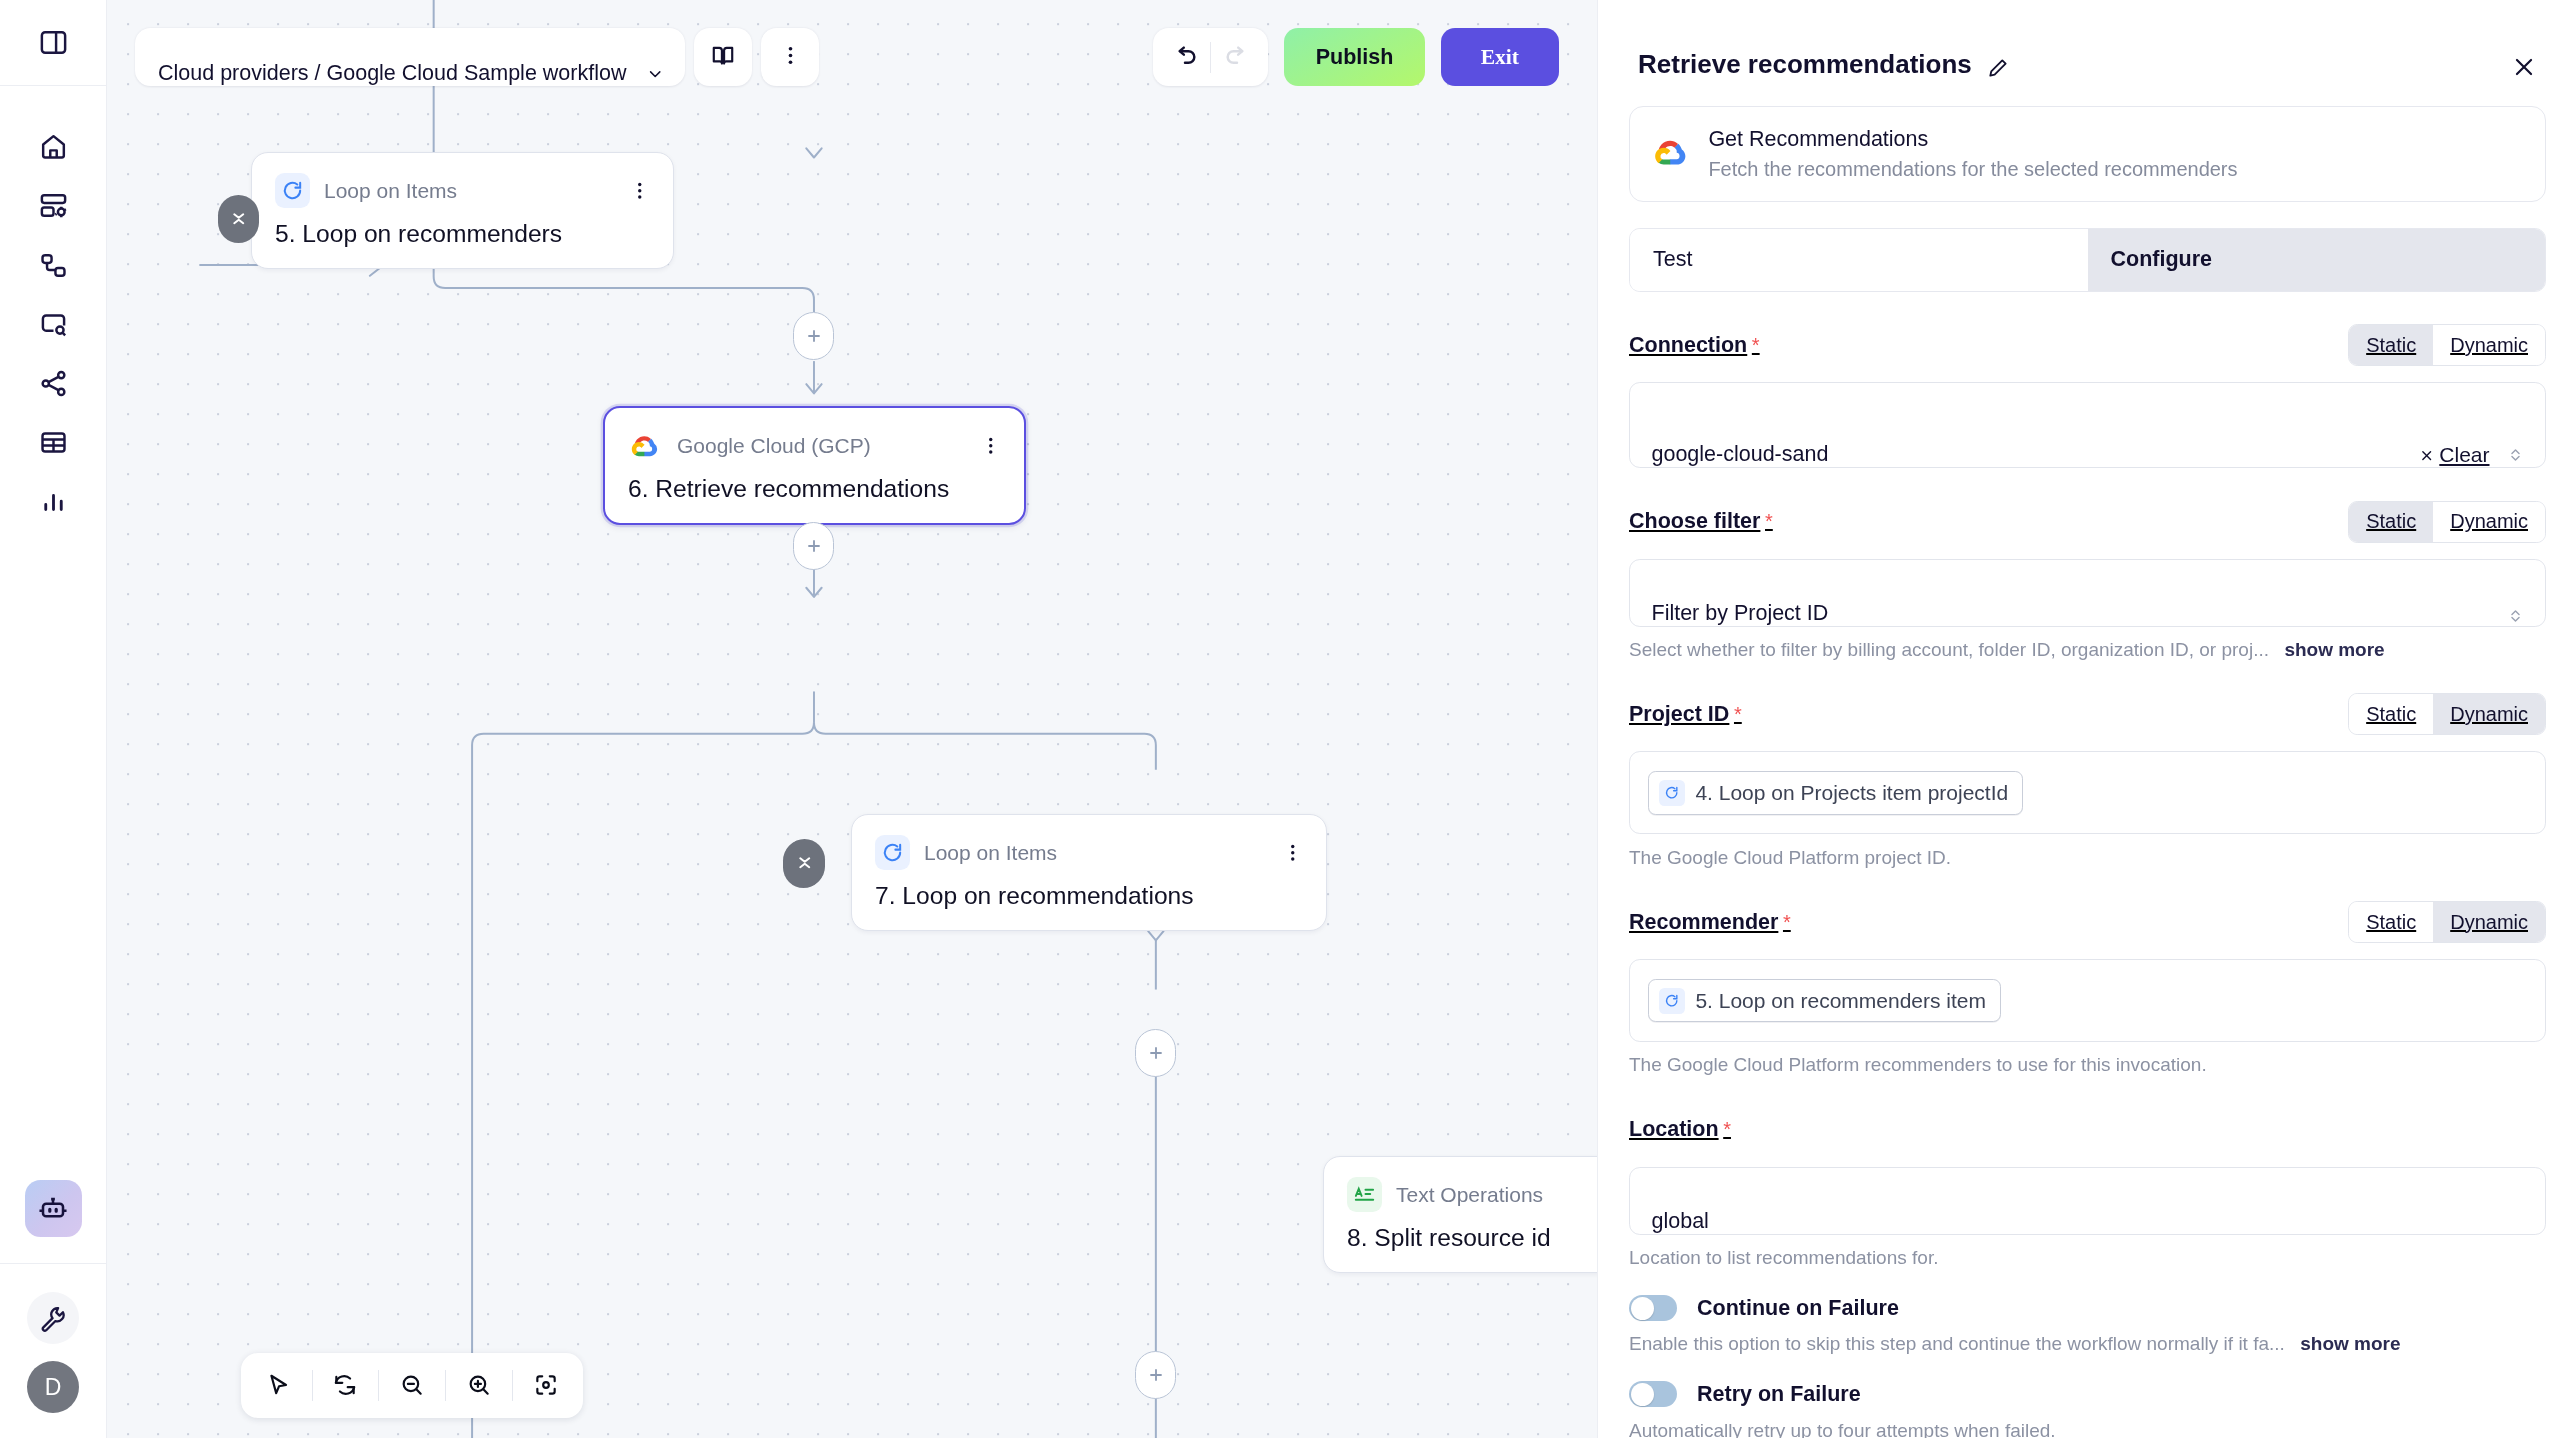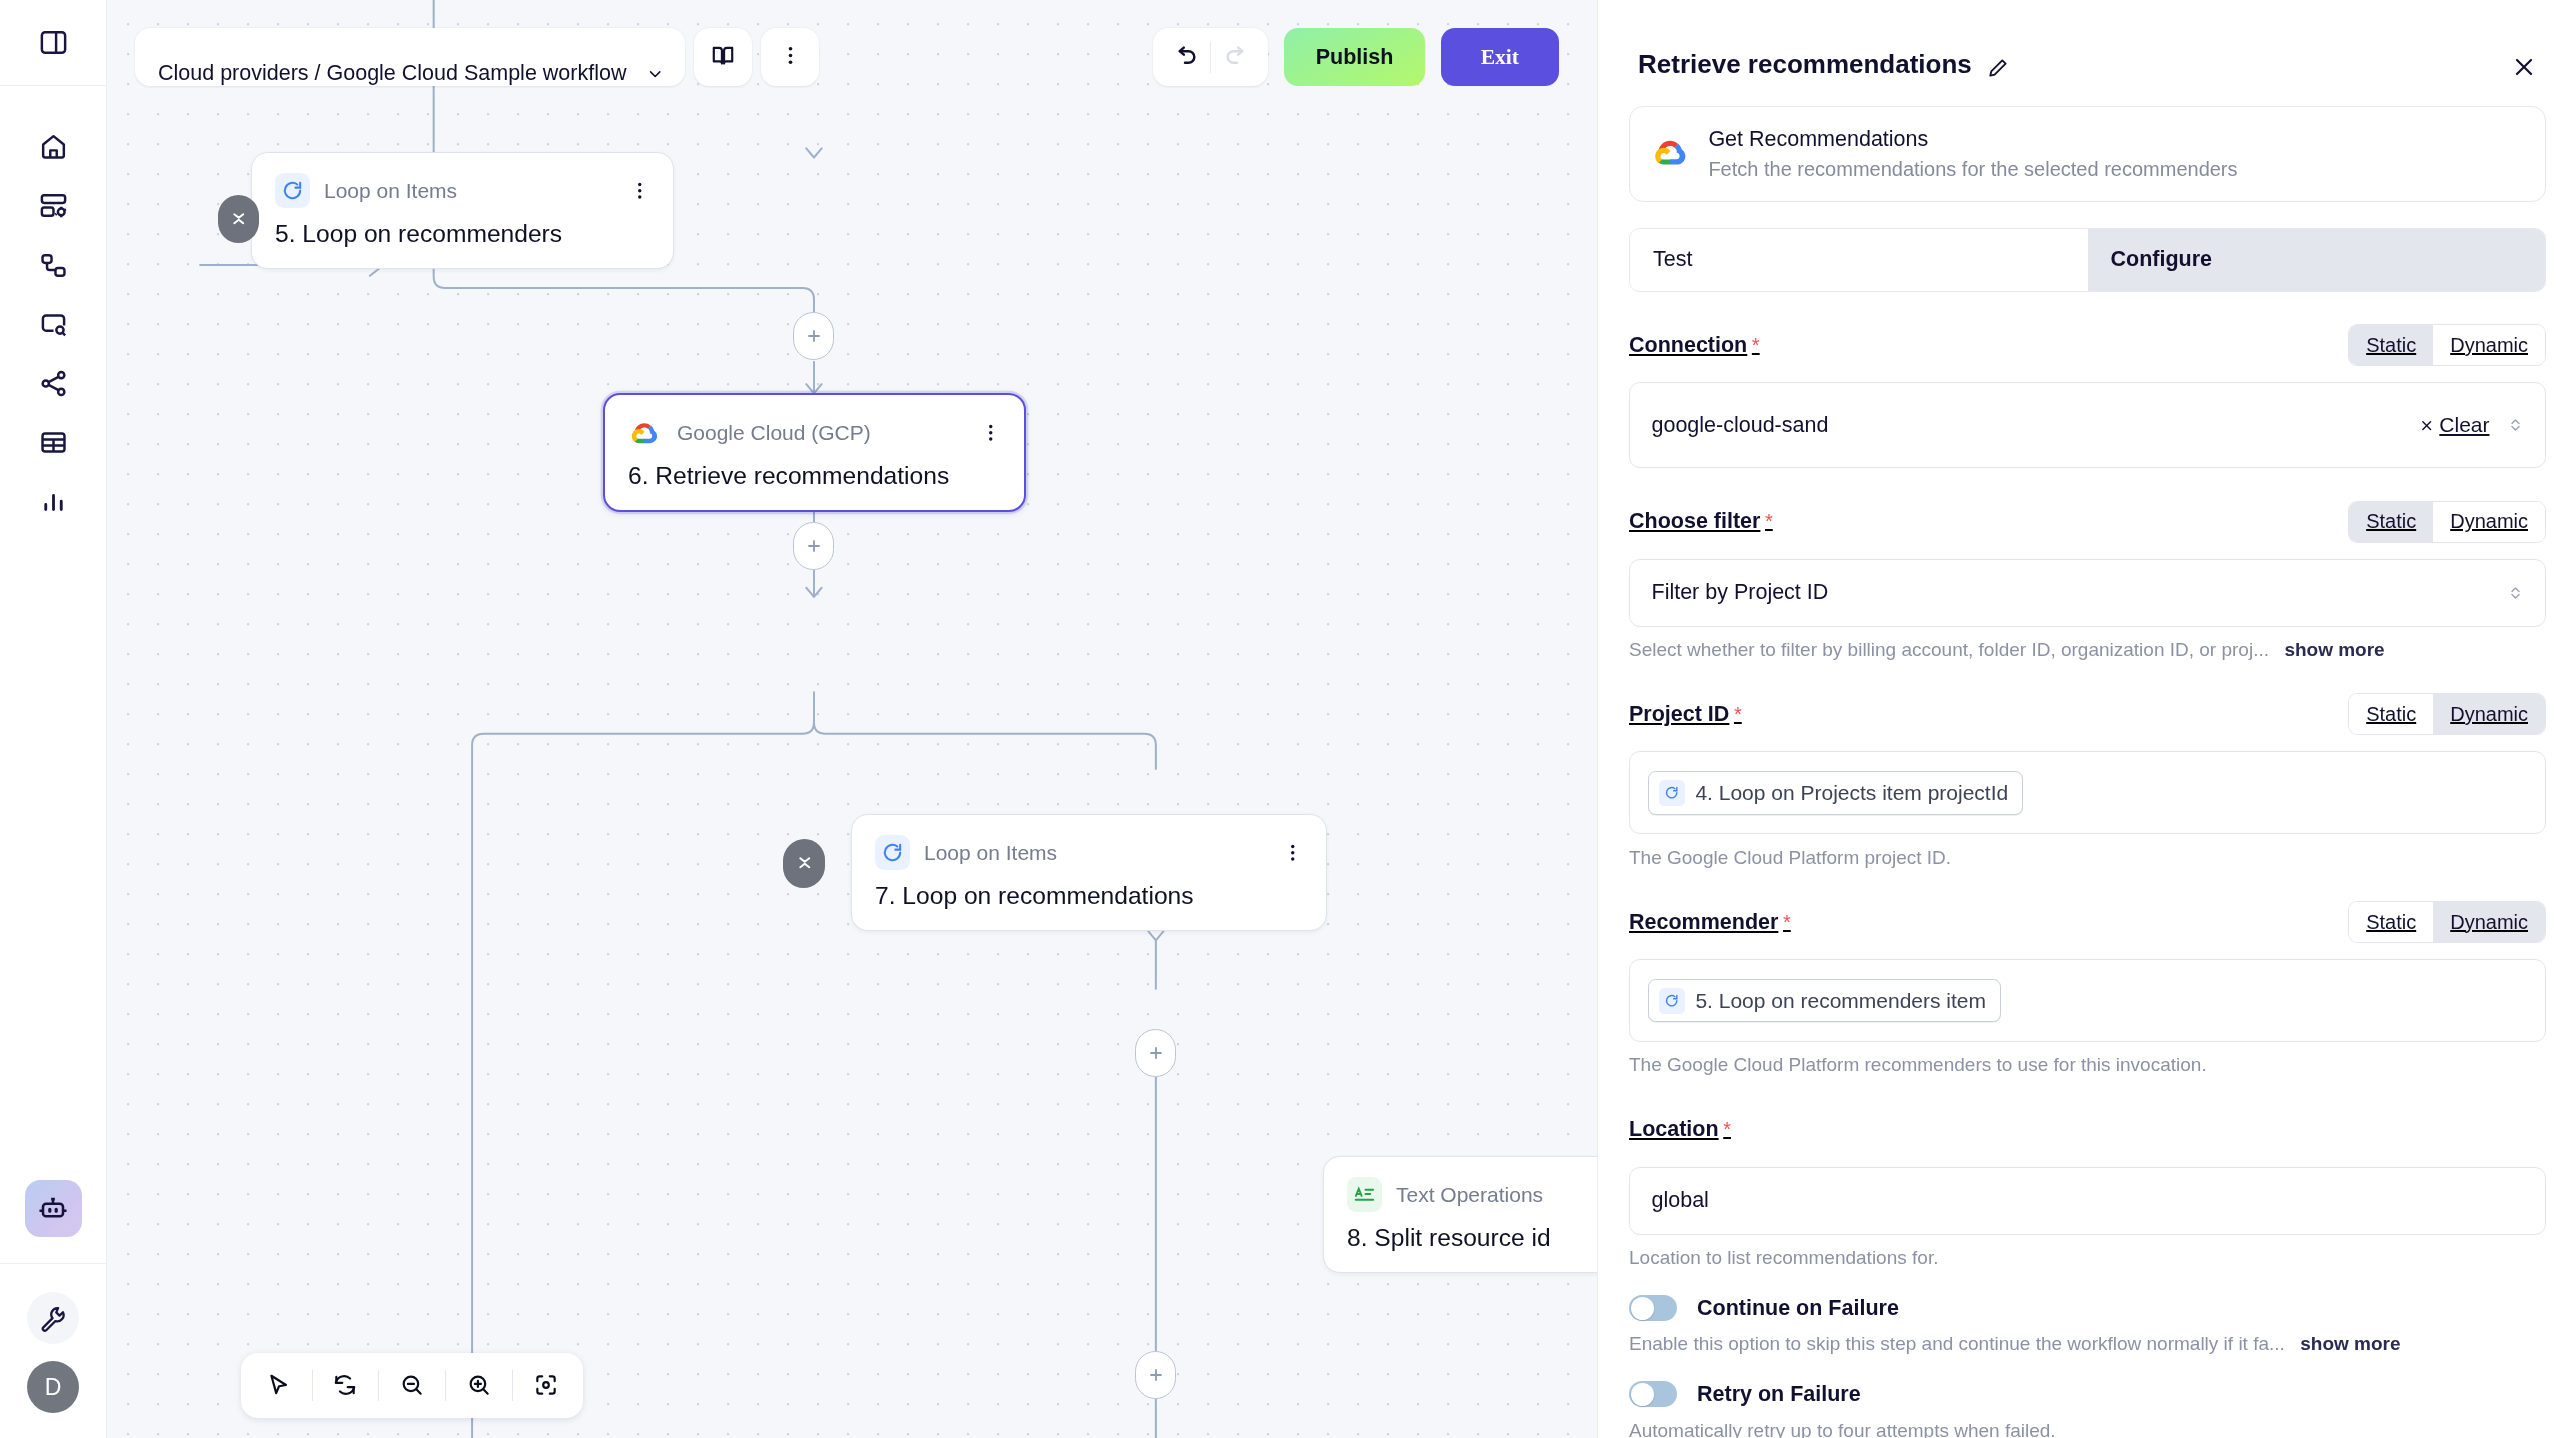--- a/index.html
+++ b/index.html
@@ -76,21 +76,21 @@
     height: 58px; padding: 0 40px; border-radius: 14px; border: none; cursor: pointer;
     background: #5b4fe0; color: #ffffff; font-size: 21.5px; font-weight: 700; font-family: Liberation Serif, serif;
   }
 
   
   .node {
     position: absolute; background: #ffffff; border: 0.8px solid #dfe3ec; border-radius: 17px;
     box-shadow: 0 1.5px 4.6px rgba(24,28,60,.05); cursor: pointer; z-index: 10;
     padding: 20px 23px 20px 23px;
   }
-  .node.selected { border: 2.3px solid #5b4fe0; box-shadow: 0 0 0 2.3px rgba(91,79,224,.18), 0 1.5px 7.7px rgba(24,28,60,.1); }
+  .node.selected { border: 2.3px solid #5b4fe0; box-shadow: 0 0 0 2.3px rgba(91,79,224,.18), 0 1.5px 7.7px rgba(24,28,60,.1); margin-top: 13px; }
   .node-head { display: flex; align-items: center; gap: 14px; }
   .node-badge { width: 35px; height: 35px; border-radius: 9.2px; display:flex; align-items:center; justify-content:center; flex:none; }
   .node-badge.loop { background: #eaf1ff; }
   .node-badge.text { background: #e9f8ec; }
   .node-badge.gcp { background: transparent; }
   .node-type { font-size: 21px; color: #757c8e; white-space: nowrap; }
   .node-kebab { margin-left: auto; color: #12102e; display:flex; align-items:center; padding-left: 31px; cursor:pointer;}
   .node-title { font-size: 24.6px; color: #101024; margin-top: 12.3px; white-space: nowrap; }
   .collapse-pill {
     position: absolute; width: 41px; height: 48px; border-radius: 24px; background: #6d727c;
@@ -131,21 +131,21 @@
   .form { padding: 0 31px 31px 31px; overflow-y: auto; flex: 1; }
   .field { margin-top: 32px; }
   .field-row { display: flex; align-items: center; min-height: 43px; text-decoration: underline; }
   .field-label { font-size: 21.5px; font-weight: 700; color: #12102e; }
   .req { color: #f05252; margin-left: 4.6px; font-size: 20px; }
   .seg { margin-left: auto; display: flex; border: 0.8px solid #e2e5ec; border-radius: 9.2px; overflow: hidden; }
   .seg span { padding: 8.5px 17px; font-size: 20px; color: #12102e; cursor: pointer; background: #fff; }
   .seg span.on { background: #e4e6ed; }
 
   .control { margin-top: 15.4px; border: 0.8px solid #e2e5ec; border-radius: 10.8px; background: #fff;
-    min-height: 68px; display: flex; align-items: center; padding: 0 21.5px; }
+    min-height: 68px; display: flex; align-items: flex-end; padding: 0 21.5px; }
   .control .val { font-size: 21.5px; color: #12102e; }
   .control .right { margin-left: auto; display: flex; align-items: center; gap: 17px; }
   .clear { font-size: 21px; color: #12102e; display: flex; align-items: center; gap: 4.6px; cursor: pointer; text-decoration: underline; }
   .chev { color: #9aa1b1; display: flex; }
 
   .chipbox { margin-top: 15.4px; border: 0.8px solid #e2e5ec; border-radius: 10.8px; background: #fff;
     min-height: 83px; display: flex; align-items: center; padding: 0 18.4px; }
   .chip { display: inline-flex; align-items: center; gap: 10.8px; border: 0.8px solid #c9ced9;
     border-radius: 7.7px; padding: 7.7px 14px 7.7px 9.2px; background: #fff; box-shadow: 0 0.8px 0 rgba(20,24,60,.08); cursor: pointer;}
   .chip-ico { width: 26px; height: 26px; border-radius: 5.4px; background: #eaf1ff; display:flex; align-items:center; justify-content:center; flex:none;}

